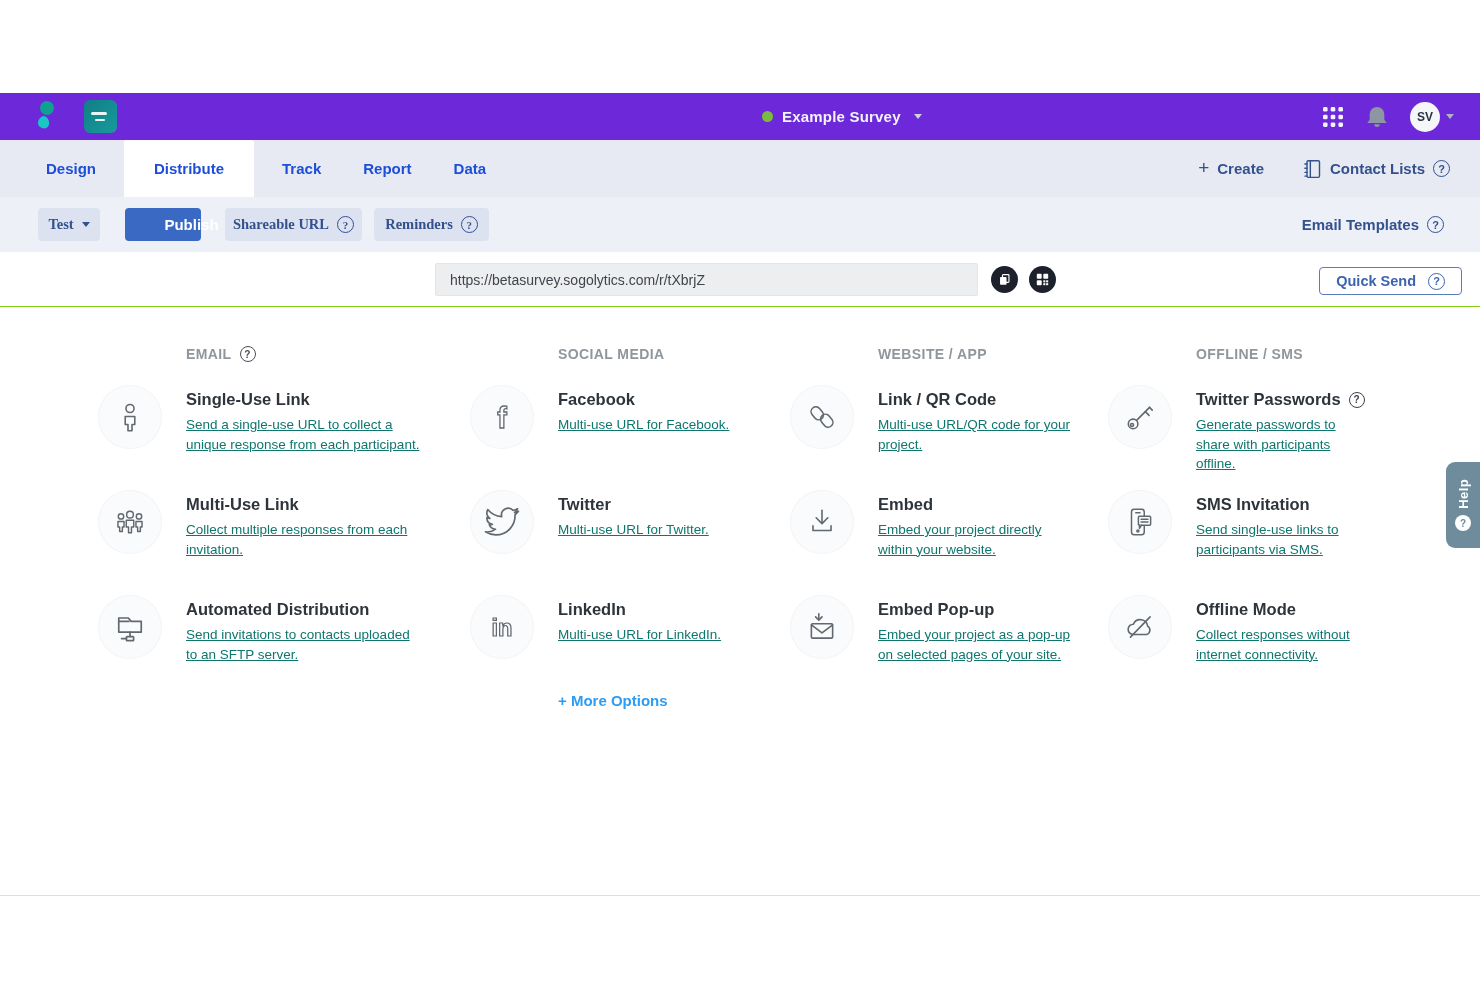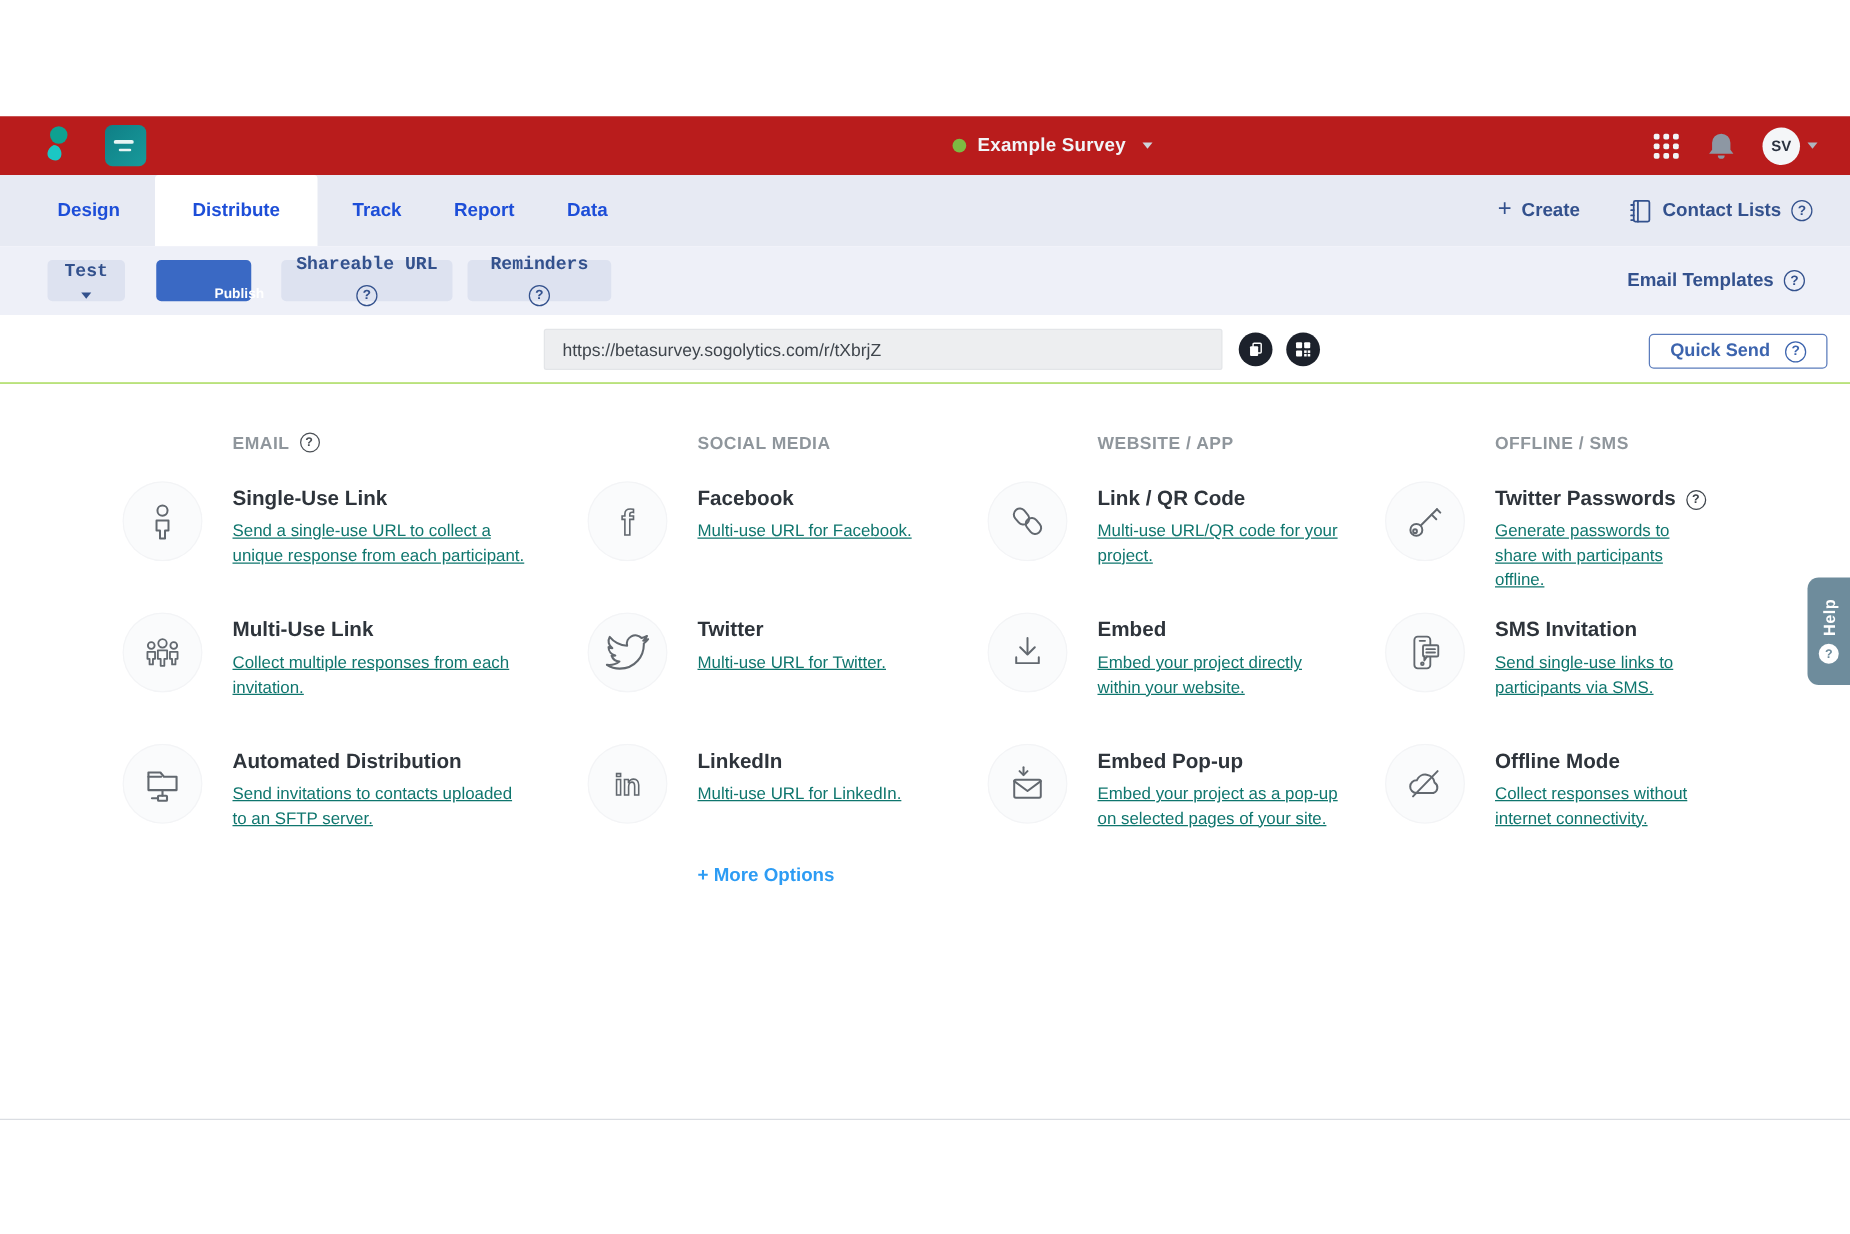--- a/index.html
+++ b/index.html
@@ -2,21 +2,21 @@
 <html><head>
 <meta charset="utf-8">
 <style>
   * { margin:0; padding:0; box-sizing:border-box; }
   html,body { width:1480px; height:987px; background:#ffffff;
     font-family:"Liberation Sans", sans-serif; overflow:hidden; }
   .stage { position:relative; width:1480px; height:987px; background:#fff; }
 
   
   .navbar { position:absolute; top:93px; left:0; right:0; height:47px;
-    background:#b91c1c; display:flex; align-items:center; }
+    background:#6d28d9; display:flex; align-items:center; }
   .logo-mark { position:absolute; left:34px; top:7px; width:24px; height:34px; }
   .menu-square { position:absolute; left:84px; top:7px; width:33px; height:33px;
     border-radius:6px; background:linear-gradient(135deg,#0f7f86,#189a9b);
     display:flex; flex-direction:column; justify-content:center; gap:4px; padding:0 7px; }
   .menu-square i { display:block; height:2.5px; background:#e7f5f4; border-radius:2px; }
   .menu-square i:nth-child(1){ width:16px; }
   .menu-square i:nth-child(2){ width:10px; margin-left:4px; }
   .navbar-center { position:absolute; left:762px; top:0; height:47px;
     display:flex; align-items:center; gap:9px; cursor:pointer; }
   .status-dot { width:11px; height:11px; border-radius:50%; background:#7dba42; }
@@ -47,24 +47,24 @@
   .qmark { display:inline-flex; width:17px; height:17px; border:1.5px solid currentColor;
     border-radius:50%; font-size:11px; font-weight:700; align-items:center;
     justify-content:center; flex:none; }
 
   
   .toolbar { position:absolute; top:197px; left:0; right:0; height:55px;
     background:#eef0f8; }
   .btn-light { position:absolute; top:11px; height:33px; background:#dde2f0;
     border:none; border-radius:4px; color:#33518d; font-size:14.5px; font-weight:700;
     display:inline-flex; align-items:center; justify-content:center; gap:8px;
-    cursor:pointer; font-family:Liberation Mono, monospace;flex-direction:column; }
+    cursor:pointer; font-family:Liberation Serif, serif; }
   .btn-primary { position:absolute; top:11px; height:33px; background:#3a69c4;
-    border:none; border-radius:4px; color:#ffffff; font-size:11px; font-weight:700;
-    display:inline-flex; align-items:flex-end; justify-content:center; gap:9px;
+    border:none; border-radius:4px; color:#ffffff; font-size:15px; font-weight:700;
+    display:inline-flex; align-items:center; justify-content:center; gap:9px;
     cursor:pointer; font-family:inherit;padding-left:48px; }
   .toolbar .email-templates { position:absolute; right:36px; top:0; height:55px; }
 
   
   .urlrow { position:absolute; top:252px; left:0; right:0; height:55px; background:#fff;
     border-bottom:1px solid #84cc16; }
   .url-input { position:absolute; left:435px; top:11px; width:543px; height:33px;
     background:#edeef0; border:1px solid #e3e5e8; border-radius:2px; padding:0 14px;
     font-size:14px; color:#3f454c; font-family:inherit; }
   .round-dark { position:absolute; top:14px; width:27px; height:27px; border-radius:50%;

